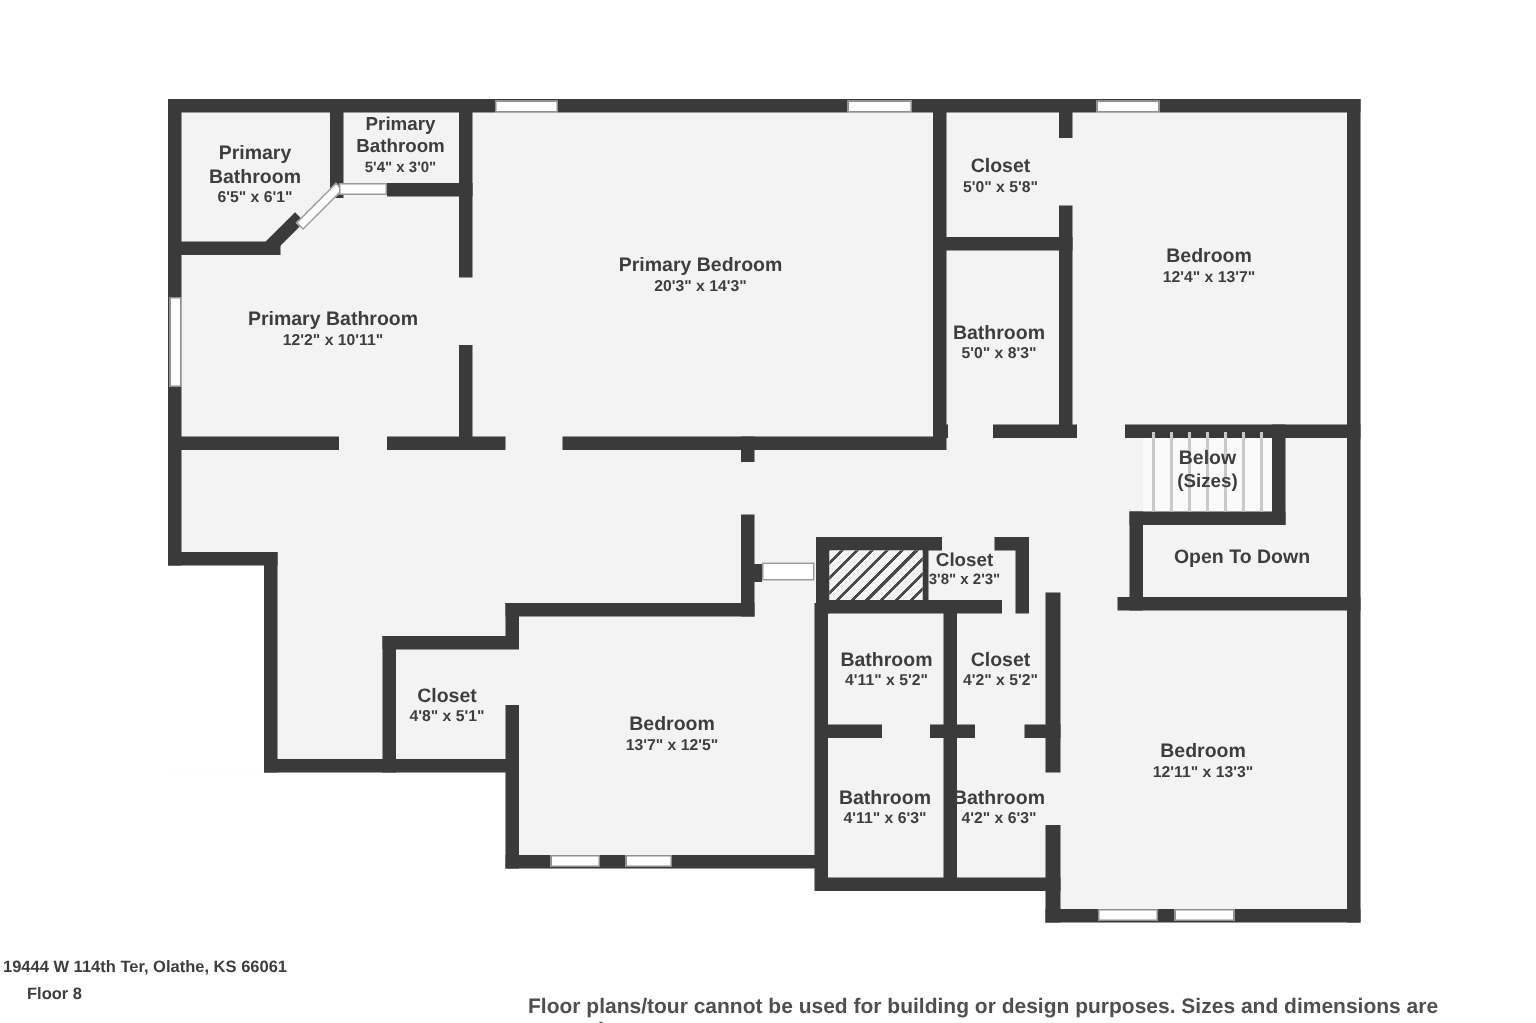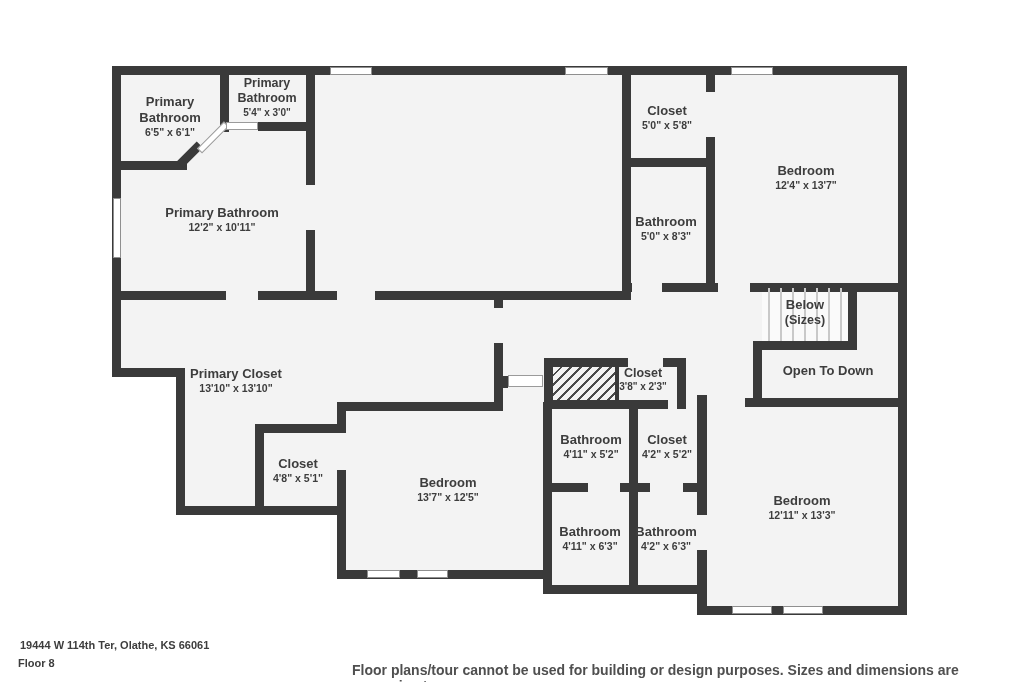--- a/index.html
+++ b/index.html
@@ -13,21 +13,21 @@
   .door{position:absolute;background:#ffffff;border:1px solid #9a9a9a;box-sizing:border-box;}
   .tread{position:absolute;background:#c9c9c9;width:2px;}
   .hatch{position:absolute;background:repeating-linear-gradient(135deg,#f3f3f3 0px,#f3f3f3 5px,#4a4a4a 5px,#4a4a4a 7px);}
   .diag{position:absolute;transform:rotate(-45deg);}
   .label{position:absolute;transform:translate(-50%,-50%);text-align:center;color:#3d3d3d;line-height:1.22;}
   .room-name{font-size:13px;font-weight:700;}
   .room-dims{font-size:10.5px;font-weight:700;}
   .label.sm .room-name{font-size:12.5px;}
   .label.sm .room-dims{font-size:10px;}
   .label.stairs .room-dims{font-size:12.5px;}
-  .addr{position:absolute;left:20px;top:639px;font-size:11px;font-weight:700;color:#3d3d3d;}
+  .addr{position:absolute;left:2px;top:639px;font-size:11px;font-weight:700;color:#3d3d3d;}
   .floorno{position:absolute;left:18px;top:657px;font-size:11px;font-weight:700;color:#3d3d3d;}
   .disclaimer{position:absolute;left:352px;top:662px;font-size:14px;font-weight:700;color:#4f4f4f;}
 </style>
 </head>
 <body>
 
 <div class="canvas">
 
   <div class="floor" style="left:112px;top:66px;width:519px;height:234px;"></div>
   <div class="floor" style="left:622px;top:66px;width:93px;height:226px;"></div>
@@ -125,42 +125,42 @@
     <div class="room-dims">6'5" x 6'1"</div>
   </div>
   <div class="label sm" style="left:267px;top:97px;width:86px;">
     <div class="room-name">Primary Bathroom</div>
     <div class="room-dims">5'4" x 3'0"</div>
   </div>
   <div class="label" style="left:222px;top:219px;width:200px;">
     <div class="room-name">Primary Bathroom</div>
     <div class="room-dims">12'2" x 10'11"</div>
   </div>
+  <div class="label" style="left:467px;top:183px;width:220px;">
+    <div class="room-name">Primary Bedroom</div>
+    <div class="room-dims">20'3" x 14'3"</div>
+  </div>
   <div class="label" style="left:667px;top:117px;width:90px;">
     <div class="room-name">Closet</div>
     <div class="room-dims">5'0" x 5'8"</div>
   </div>
   <div class="label" style="left:666px;top:228px;width:110px;">
     <div class="room-name">Bathroom</div>
     <div class="room-dims">5'0" x 8'3"</div>
   </div>
   <div class="label" style="left:806px;top:177px;width:140px;">
     <div class="room-name">Bedroom</div>
     <div class="room-dims">12'4" x 13'7"</div>
   </div>
   <div class="label stairs" style="left:805px;top:313px;width:90px;">
     <div class="room-name">Below</div>
     <div class="room-dims">(Sizes)</div>
   </div>
   <div class="label" style="left:828px;top:371px;width:160px;">
     <div class="room-name">Open To Down</div>
-  </div>
-  <div class="label" style="left:236px;top:380px;width:190px;">
-    <div class="room-name">Primary Closet</div>
-    <div class="room-dims">13'10" x 13'10"</div>
   </div>
   <div class="label sm" style="left:643px;top:380px;width:100px;">
     <div class="room-name">Closet</div>
     <div class="room-dims">3'8" x 2'3"</div>
   </div>
   <div class="label" style="left:298px;top:470px;width:100px;">
     <div class="room-name">Closet</div>
     <div class="room-dims">4'8" x 5'1"</div>
   </div>
   <div class="label" style="left:448px;top:489px;width:140px;">

